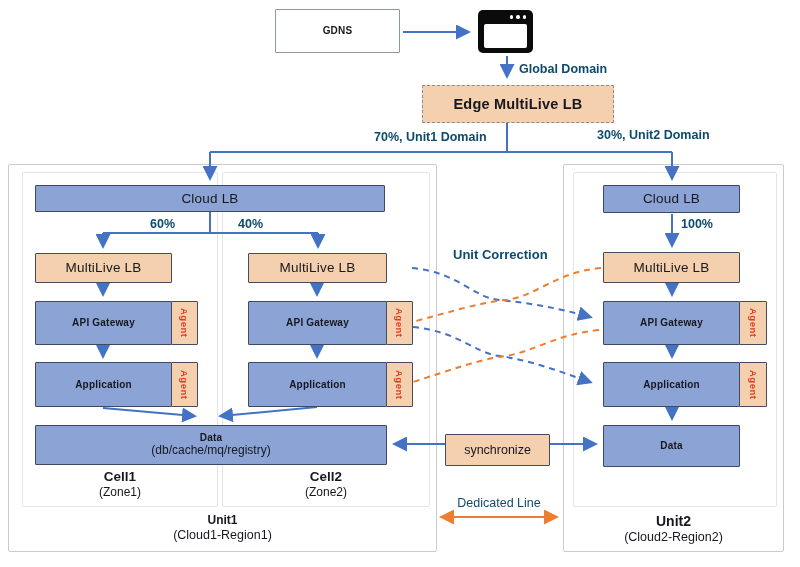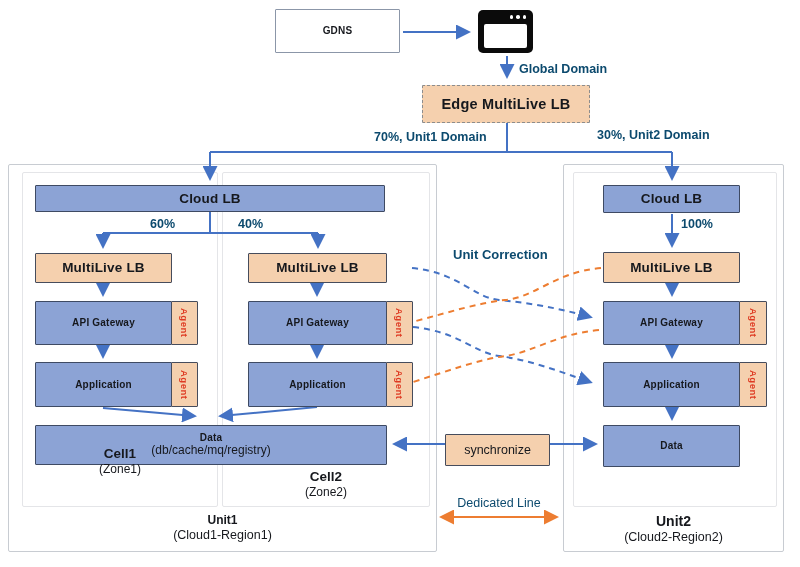--- a/index.html
+++ b/index.html
@@ -8,21 +8,21 @@
   .abs{position:absolute;box-sizing:border-box;}
   .container{border:1px solid #c8ccd2;background:#ffffff;border-radius:2px;}
   .cell{border:1px solid #e4e5e8;background:#ffffff;border-radius:2px;}
   svg.wires{position:absolute;left:0;top:0;z-index:3;pointer-events:none;}
   .box{display:flex;align-items:center;justify-content:center;text-align:center;
        border-radius:1px;z-index:4;line-height:1.15;}
   .blue{background:#8ca3d5;border:1.4px solid #3e4a63;}
   .peach{background:#f5d0ae;border:1.4px solid #464c5c;}
   .peach-dashed{background:#f5d0ae;border:1.6px dashed #8d8d8d;}
   .white-box{background:#ffffff;border:1.5px solid #8b96a8;}
-  .title13{font-size:13.5px;font-weight:700;letter-spacing:.2px;}
+  .title13{font-size:13.5px;font-weight:400;letter-spacing:.2px;}
   .title14{font-size:10px;font-weight:800;letter-spacing:.2px;}
   .sub{font-size:12px;font-weight:500;}
   .lbl{position:absolute;font-size:12.5px;font-weight:600;color:#0c4a6e;white-space:nowrap;z-index:5;}
   .agent{display:flex;align-items:center;justify-content:center;z-index:4;
          background:#f5d0ae;border:1.4px solid #464c5c;border-radius:1px;}
   .agent span{writing-mode:vertical-rl;font-size:9.5px;font-weight:700;color:#de3a22;letter-spacing:.5px;}
   .cellcap{position:absolute;text-align:center;z-index:5;}
   .cellcap .n{font-size:13.5px;font-weight:800;}
   .cellcap .z{font-size:12px;font-weight:500;margin-top:1px;}
   .browser{background:#0b0b0b;border-radius:5px;z-index:4;}
@@ -88,21 +88,21 @@
     <span class="dots">
         <i></i>
         <i></i>
         <i></i>
       </span>
     <span class="screen"></span>
   </div>
 
   <div class="lbl" style="left:519px;top:62px;">Global Domain</div>
 
-  <div class="abs box peach-dashed" style="left:422px;top:85px;width:168px;height:38px;font-size:14.5px;font-weight:800;letter-spacing:.2px;">
+  <div class="abs box peach-dashed" style="left:422px;top:85px;width:192px;height:38px;font-size:14.5px;font-weight:800;letter-spacing:.2px;">
     <span>Edge MultiLive LB</span>
   </div>
 
   <div class="lbl" style="left:374px;top:130px;">70%, Unit1 Domain</div>
   <div class="lbl" style="left:597px;top:128px;">30%, Unit2 Domain</div>
 
   <div class="abs box blue title13" style="left:35px;top:185px;width:350px;height:27px;">
     <span>Cloud LB</span>
   </div>
   <div class="lbl" style="left:150px;top:217px;">60%</div>
@@ -138,21 +138,21 @@
   </div>
   <div class="abs agent" style="left:386px;top:362px;width:27px;height:45px;">
     <span>Agent</span>
   </div>
 
   <div class="abs box blue" style="left:35px;top:425px;width:352px;height:40px;flex-direction:column;">
     <div class="title14">Data</div>
     <div class="sub">(db/cache/mq/registry)</div>
   </div>
 
-  <div class="cellcap" style="left:22px;top:446px;width:196px;">
+  <div class="cellcap" style="left:22px;top:469px;width:196px;">
     <div class="n">Cell1</div>
     <div class="z">(Zone1)</div>
   </div>
   <div class="cellcap" style="left:222px;top:469px;width:208px;">
     <div class="n">Cell2</div>
     <div class="z">(Zone2)</div>
   </div>
   <div class="cellcap" style="left:8px;top:513px;width:429px;">
     <div class="n" style="font-size:12px;">Unit1</div>
     <div class="z" style="font-size:12.5px;">(Cloud1-Region1)</div>

